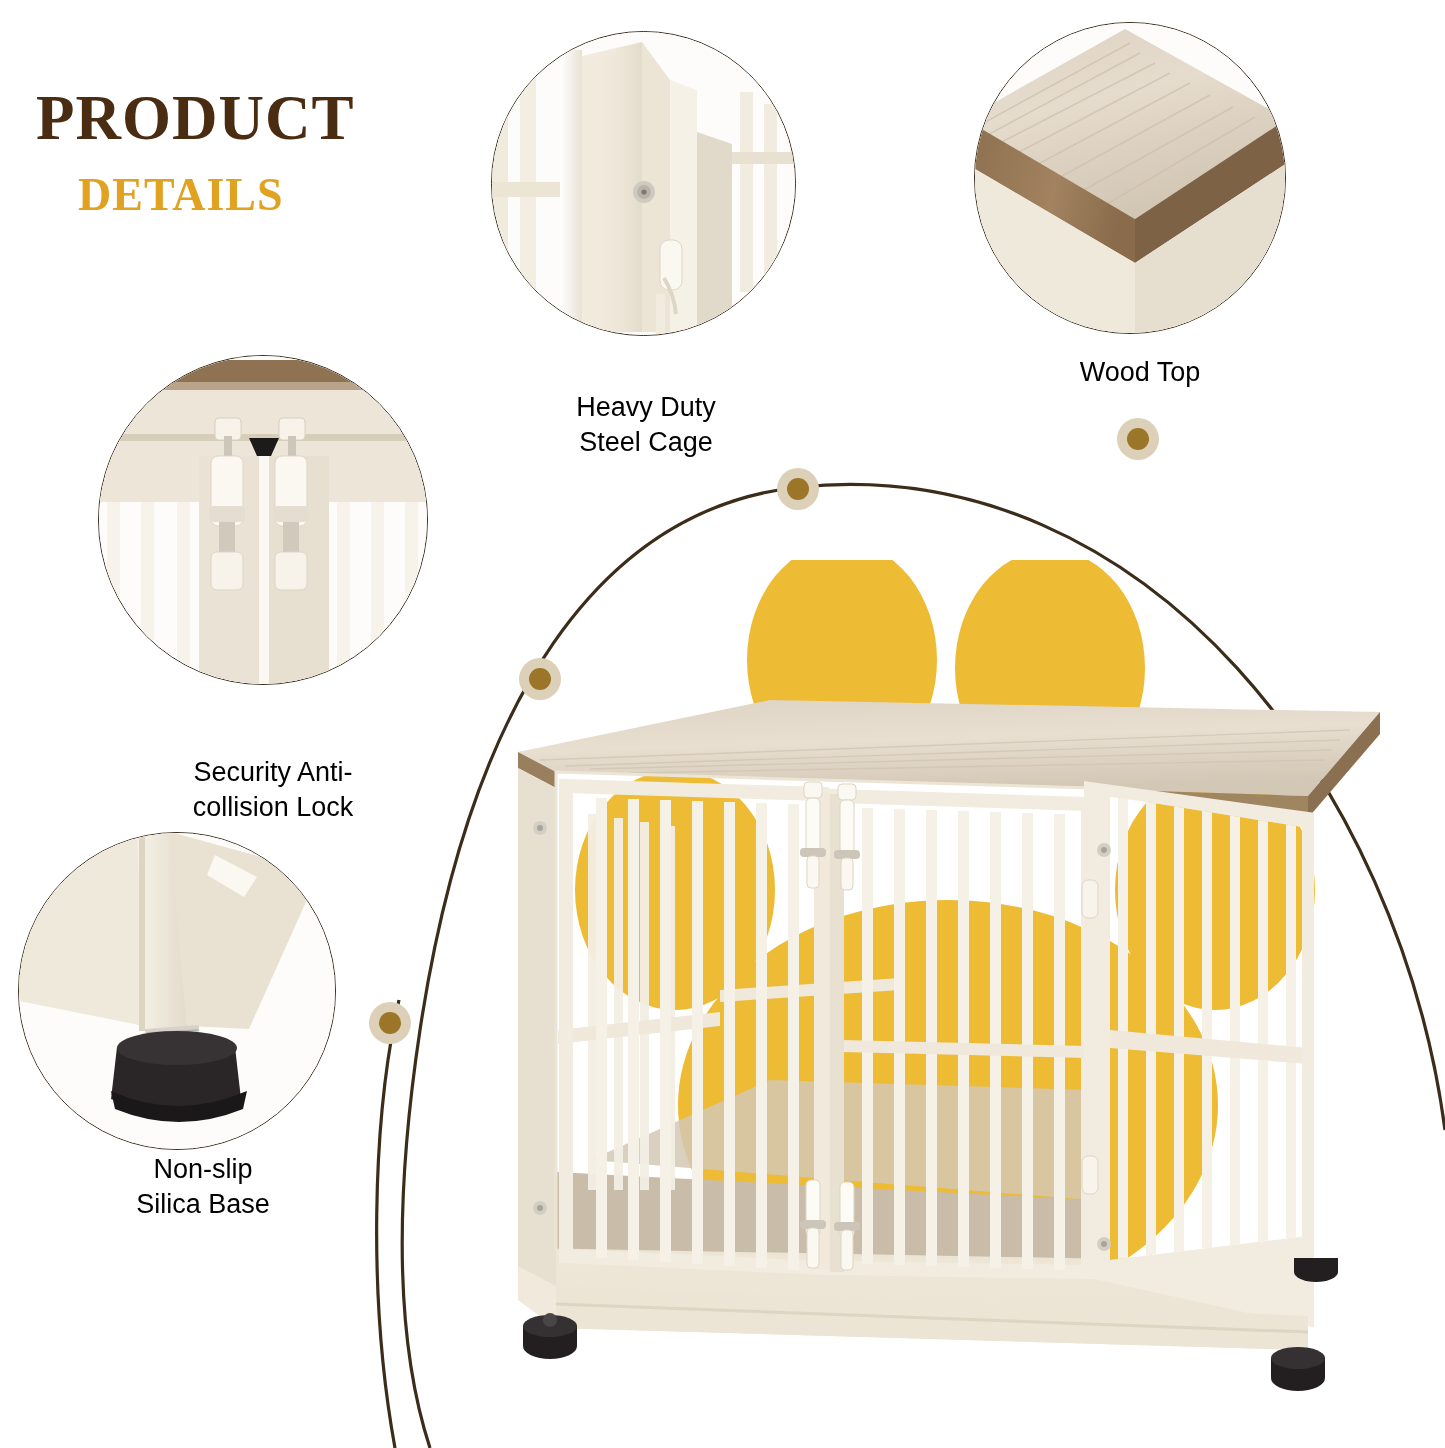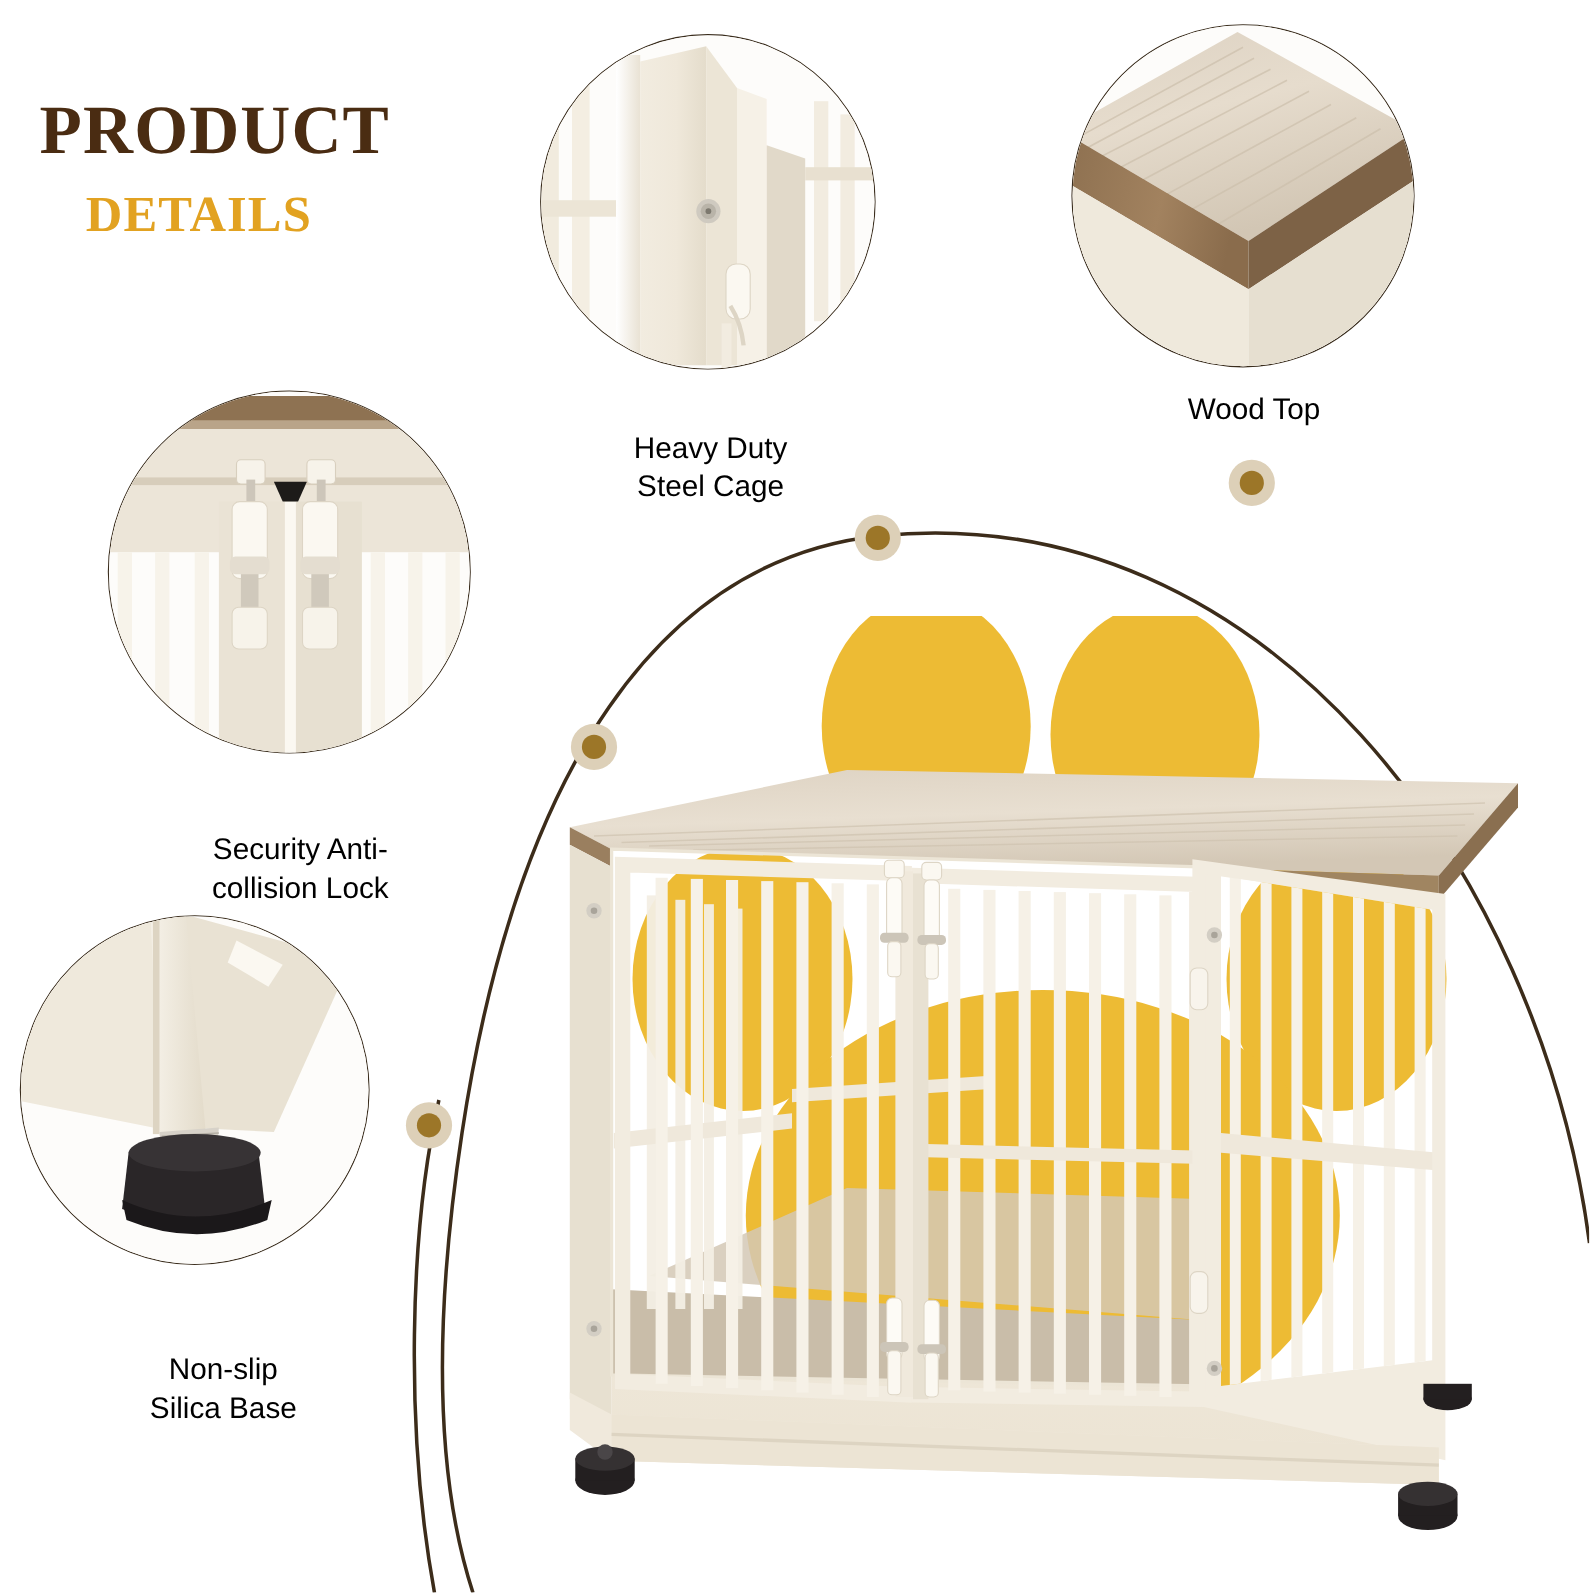--- a/index.html
+++ b/index.html
@@ -274,21 +274,21 @@
         <path d="M128 200 L180 197"></path>
           <path d="M128 206 L179 203"></path>
         <path d="M128 212 L178 209"></path>
       </g>
 
       <path d="M98 214 q58 -22 118 0 l6 52 q-64 26 -130 0 Z" fill="#2a2628"></path>
       <path d="M92 258 q66 30 136 0 l-4 18 q-64 26 -128 0 Z" fill="#1b181a"></path>
       <ellipse cx="158" cy="215" rx="60" ry="17" fill="#373335"></ellipse>
     </svg>
   </div>
-  <div class="callout-label" style="left:48px; top:1228px; width:310px;text-align:center;">Non-slip
+  <div class="callout-label" style="left:48px; top:1152px; width:310px;text-align:center;">Non-slip
 Silica Base</div>
 
   <div class="product-photo">
     <svg width="960" height="850" viewBox="0 0 960 850">
       <defs>
         <linearGradient id="woodTop" x1="0" y1="0" x2="0.3" y2="1">
           <stop offset="0%" stop-color="#ded3c3"></stop>
           <stop offset="50%" stop-color="#e8dfd1"></stop>
           <stop offset="100%" stop-color="#d3c7b5"></stop>
         </linearGradient>

